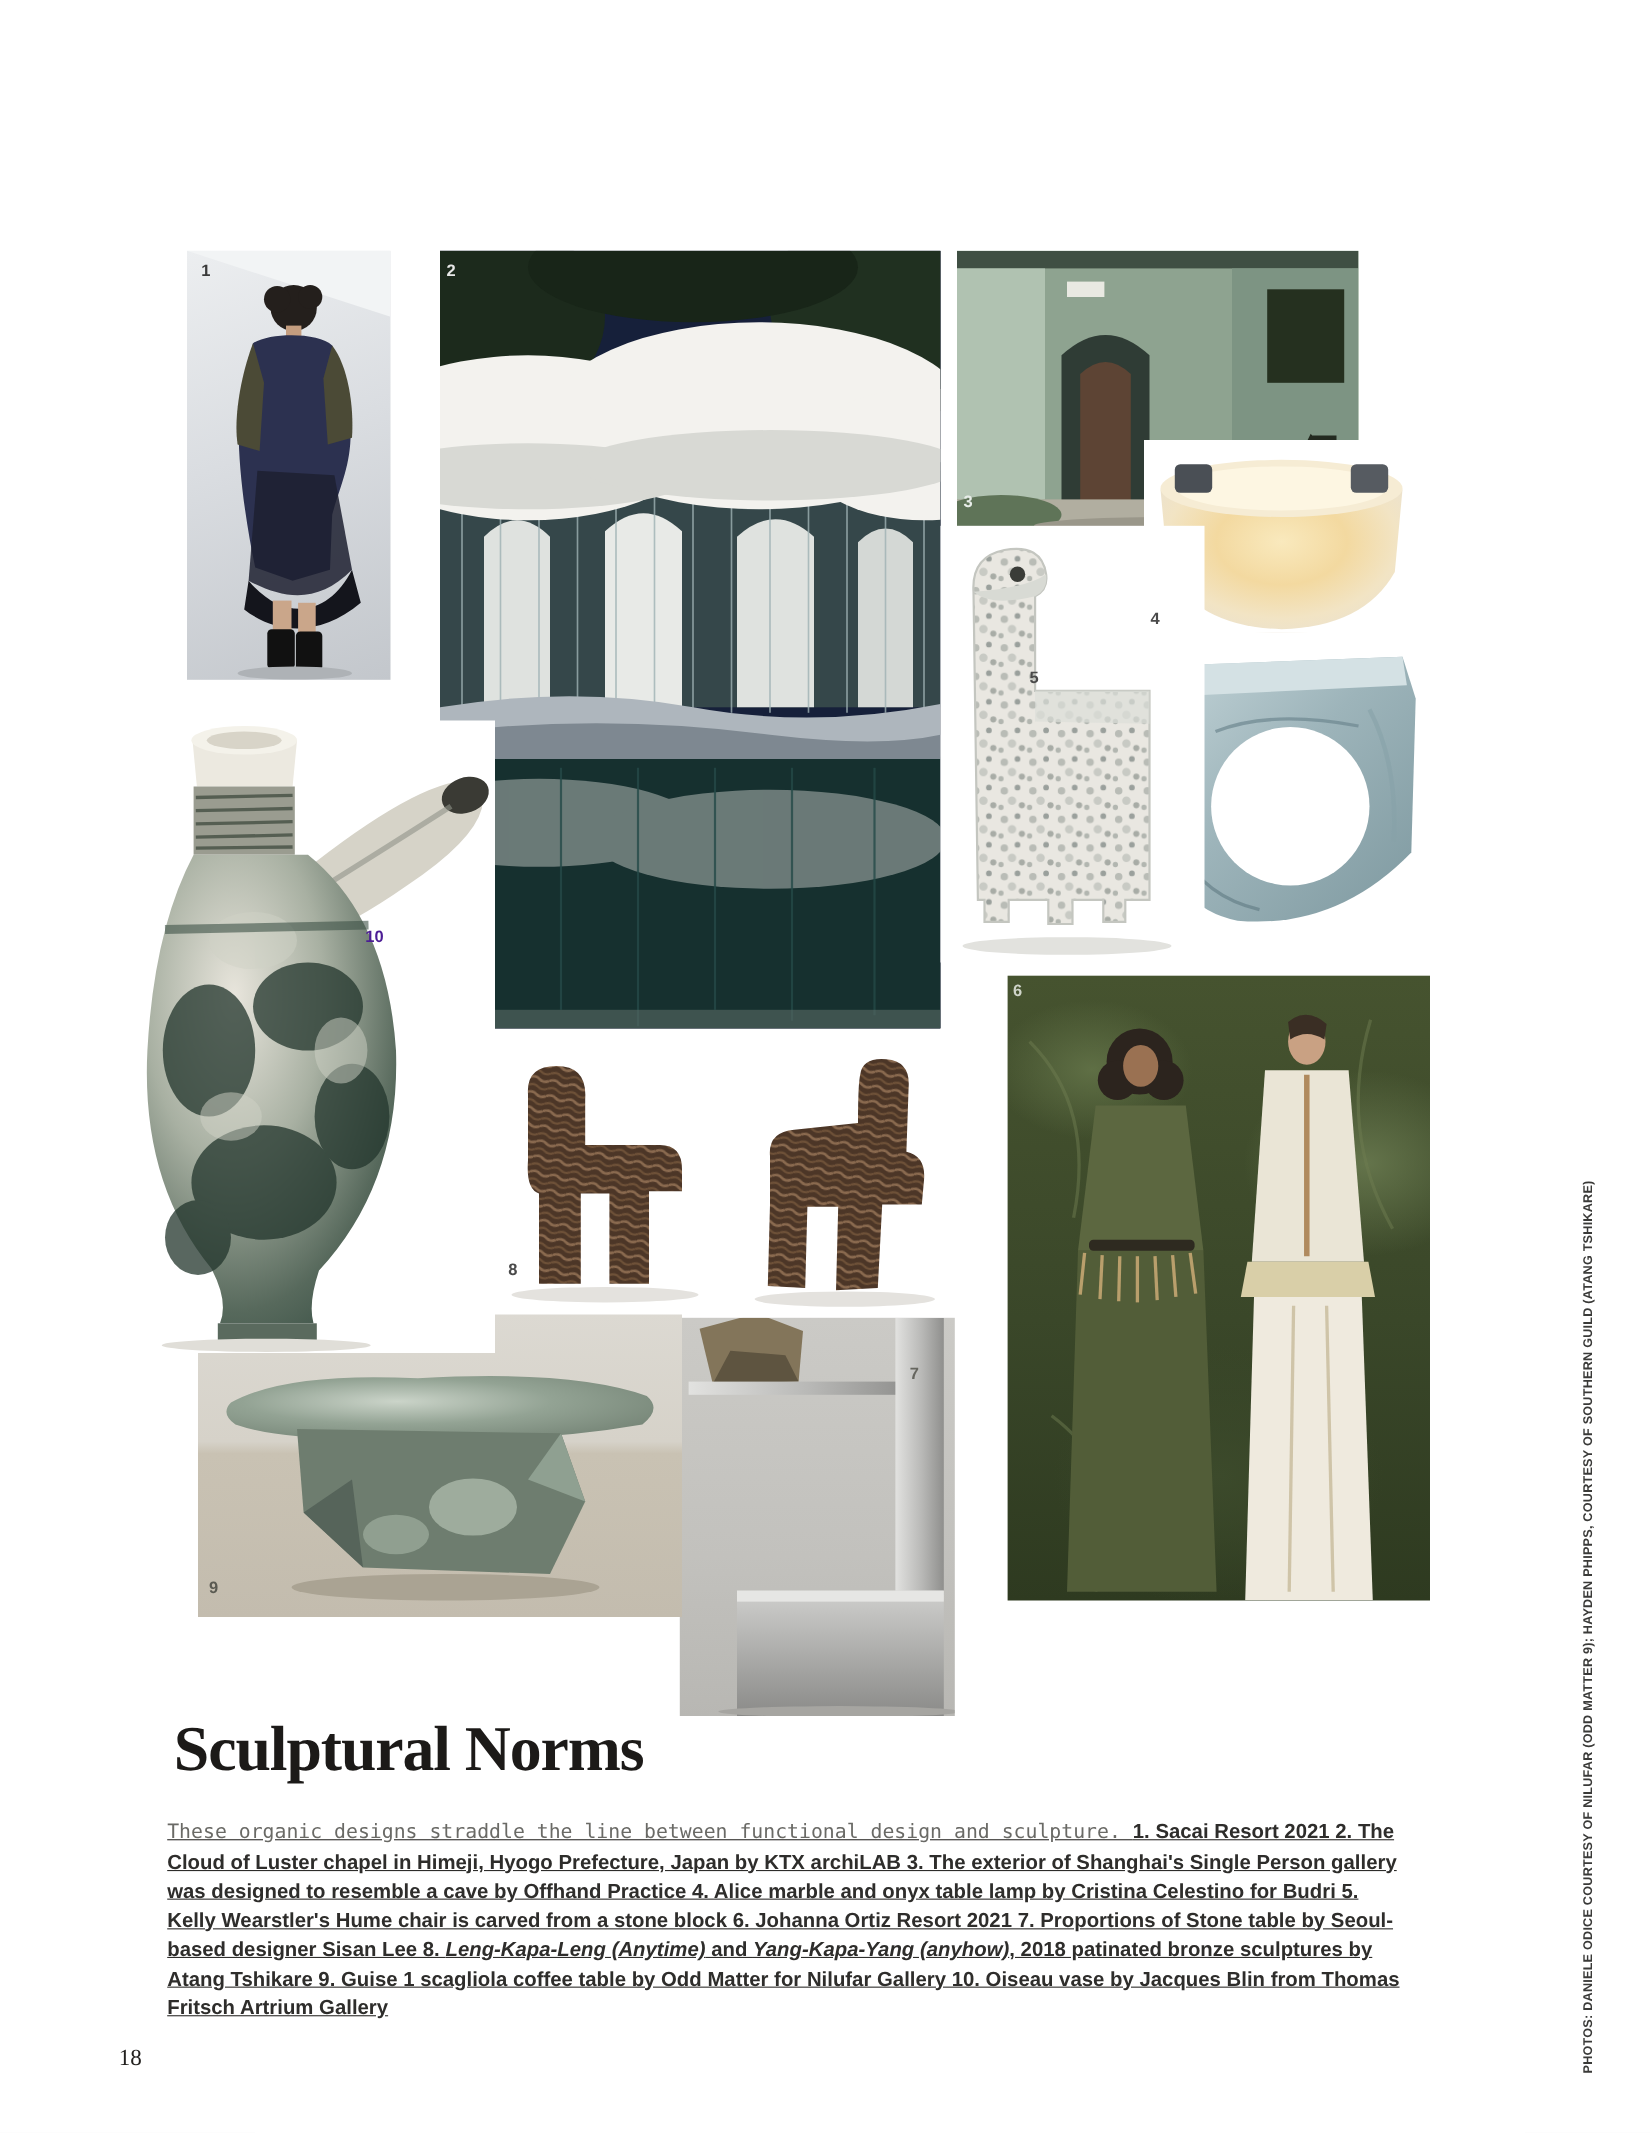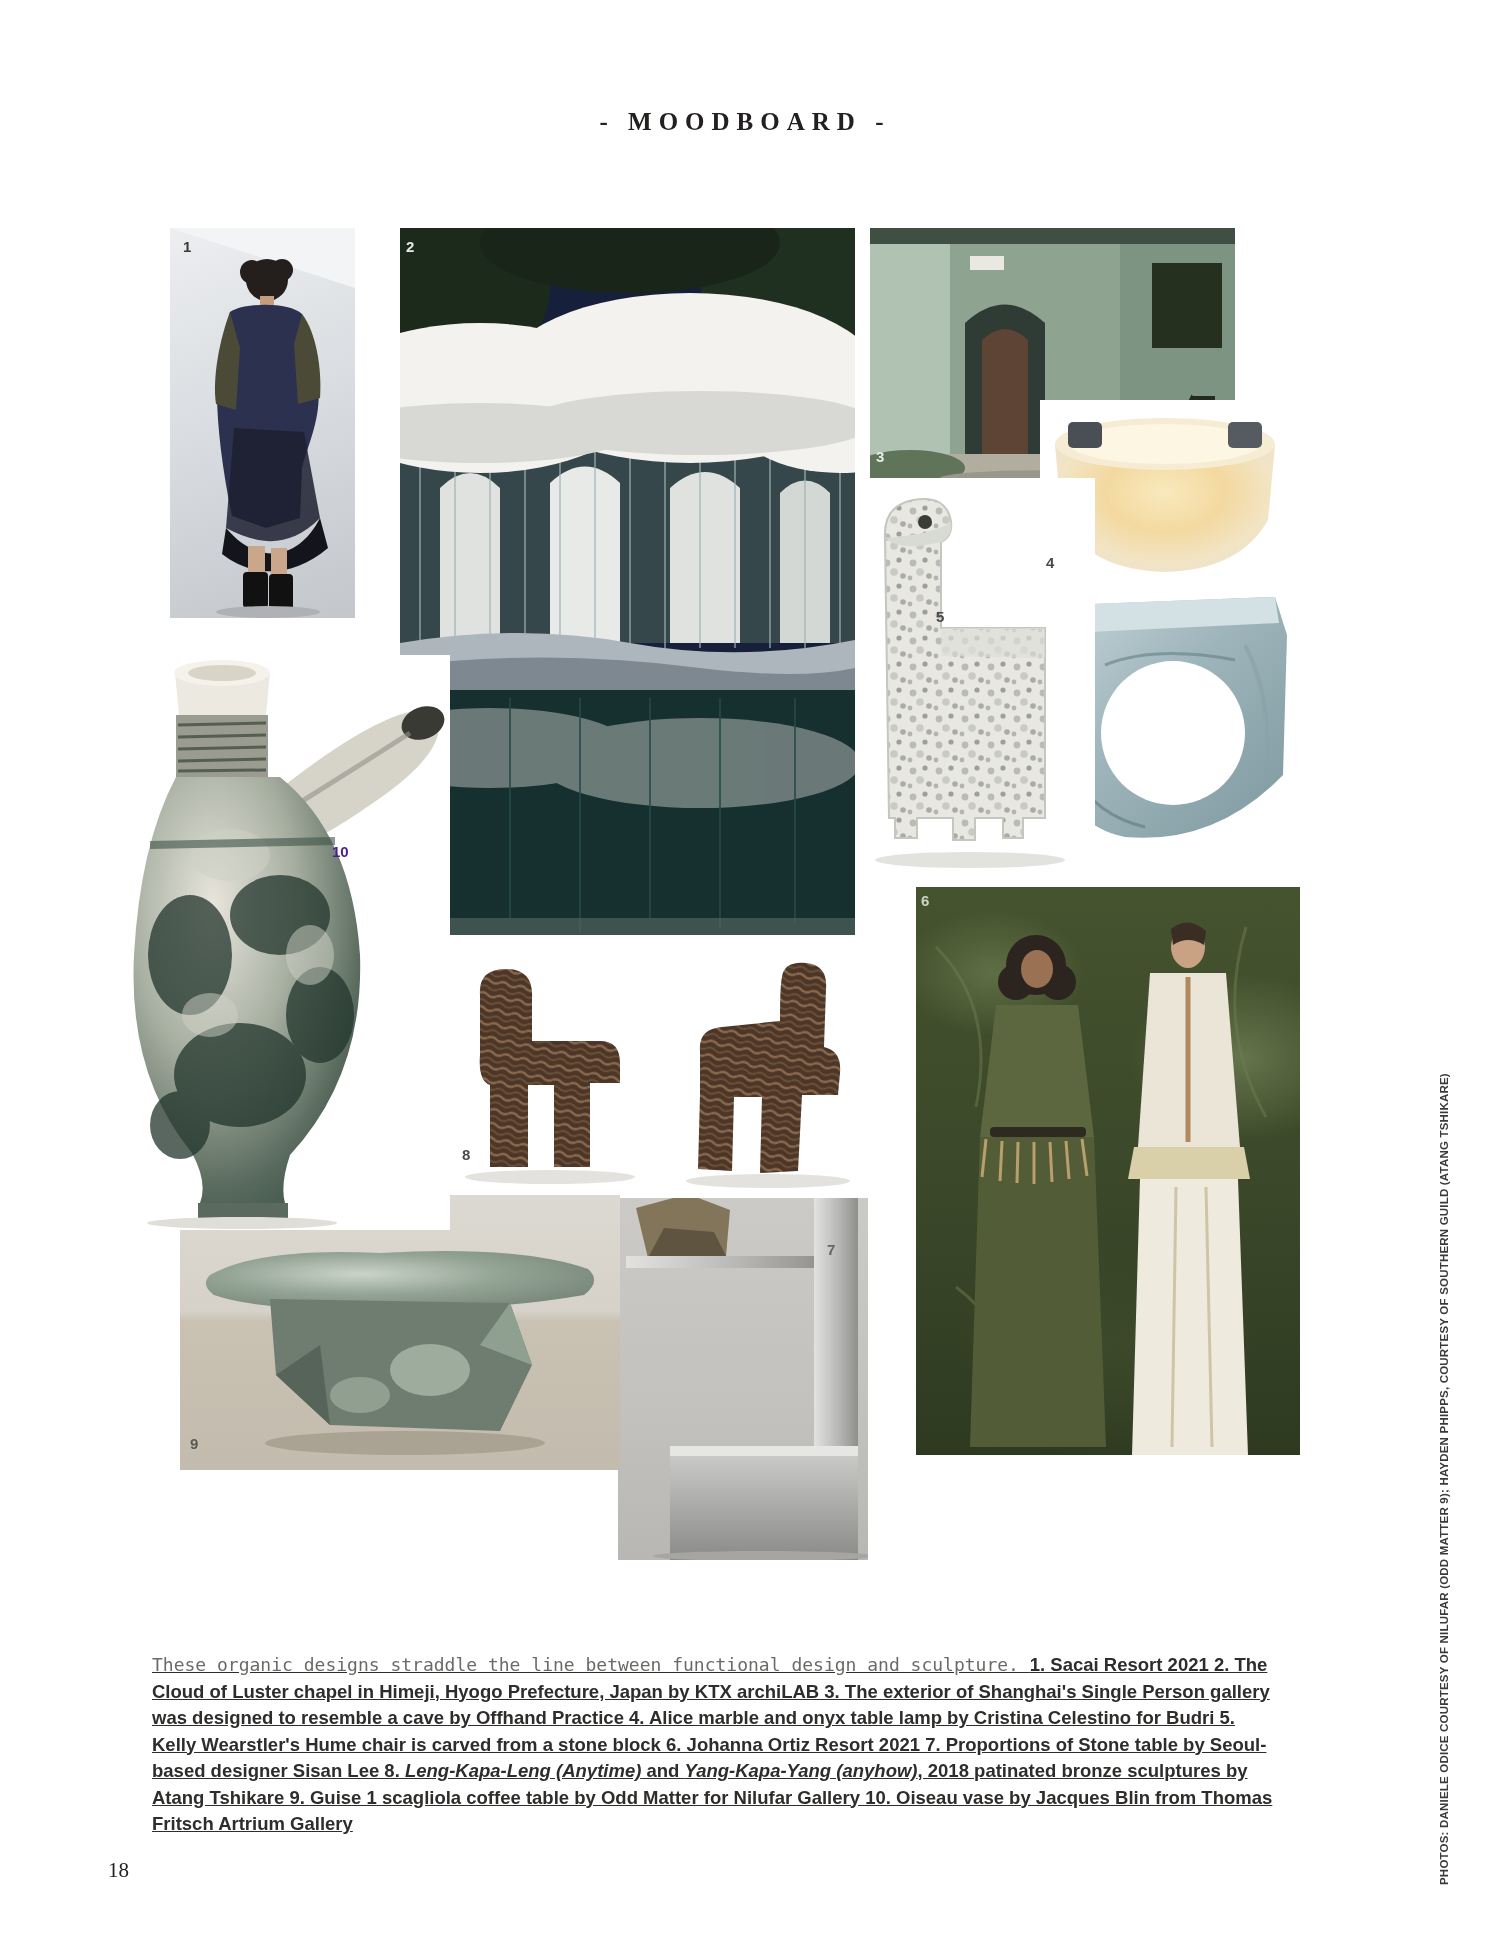--- a/index.html
+++ b/index.html
@@ -61,21 +61,20 @@
     writing-mode:vertical-rl;transform:rotate(180deg);
     font-size:11.5px;font-weight:700;letter-spacing:0.2px;color:#3a3a38;white-space:nowrap;}
   .pagenum{position:absolute;left:108px;top:1858px;
     font-family:"Liberation Serif",serif;font-size:21px;color:#23211f;}
 </style>
 </head>
 <body>
 
 <div class="page">
 
-  <div class="mb-header">- MOODBOARD -</div>
 
   <div>
 
     <div class="ph img1">
       <svg width="185" height="390" viewBox="0 0 185 390">
         <polygon points="0,0 185,60 185,0" fill="#f2f4f5"></polygon>
         <circle cx="97" cy="52" r="21" fill="#241f1c"></circle>
         <circle cx="82" cy="44" r="12" fill="#241f1c"></circle>
         <circle cx="112" cy="42" r="11" fill="#241f1c"></circle>
         <rect x="90" y="68" width="14" height="12" fill="#c49d7f"></rect>
@@ -375,17 +374,18 @@
     <span class="num" style="left:876px;top:448px;color:#e8ede9">3</span>
     <span class="num" style="left:1046px;top:554px;color:#4a4a4a">4</span>
     <span class="num" style="left:936px;top:608px;color:#4a4a4a">5</span>
     <span class="num" style="left:921px;top:892px;color:#cfd4c9">6</span>
     <span class="num" style="left:827px;top:1241px;color:#66665f">7</span>
     <span class="num" style="left:462px;top:1146px;color:#4a4a4a">8</span>
     <span class="num" style="left:190px;top:1435px;color:#5a5a52">9</span>
     <span class="num" style="left:332px;top:843px;color:#4c1d95">10</span>
   </div>
 
+  <h1 class="title">Sculptural Norms</h1>
   <p class="caption" id="caption"><span class="seg-mono">These organic designs straddle the line between functional design and sculpture. </span><span class="seg-bold">1. Sacai Resort 2021 2. The Cloud of Luster chapel in Himeji, Hyogo Prefecture, Japan by KTX archiLAB 3. The exterior of Shanghai's Single Person gallery was designed to resemble a cave by Offhand Practice 4. Alice marble and onyx table lamp by Cristina Celestino for Budri 5. Kelly Wearstler's Hume chair is carved from a stone block 6. Johanna Ortiz Resort 2021 7. Proportions of Stone table by Seoul-based designer Sisan Lee 8. </span><span class="seg-bi">Leng-Kapa-Leng (Anytime)</span><span class="seg-bold"> and </span><span class="seg-bi">Yang-Kapa-Yang (anyhow)</span><span class="seg-bold">, 2018 patinated bronze sculptures by Atang Tshikare 9. Guise 1 scagliola coffee table by Odd Matter for Nilufar Gallery 10. Oiseau vase by Jacques Blin from Thomas Fritsch Artrium Gallery</span></p>
 
   <div class="credit">PHOTOS: DANIELE ODICE COURTESY OF NILUFAR (ODD MATTER 9); HAYDEN PHIPPS, COURTESY OF SOUTHERN GUILD (ATANG TSHIKARE)</div>
   <div class="pagenum">18</div>
 </div>
 
 </body></html>

